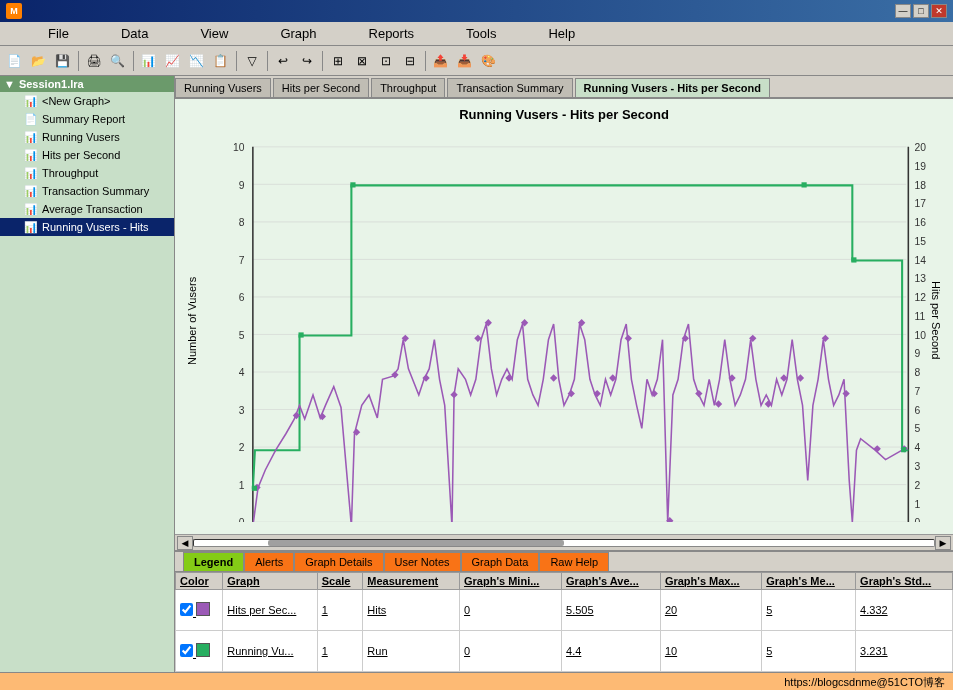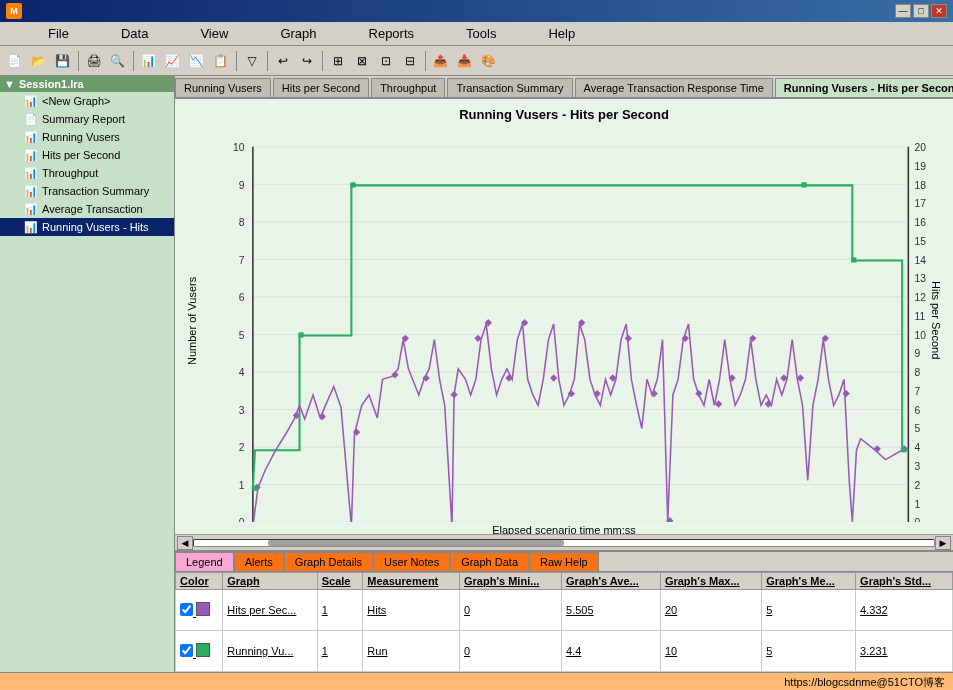--- a/index.html
+++ b/index.html
@@ -140,21 +140,21 @@
       align-items: center;
       justify-content: center;
       width: 18px;
       white-space: nowrap;
     }
     
     
     .bottom-panel { border-top: 2px solid #888; background: #d4d0c8; }
     .bottom-tabs { display: flex; border-bottom: 1px solid #888; }
     .bottom-tab { padding: 3px 10px; border: 1px solid #888; border-bottom: none; background: #f97316; cursor: pointer; font-size: 11px; }
-    .bottom-tab.active { background: #f9a8d4; font-weight: normal; }
+    .bottom-tab.active { background: #84cc16; font-weight: bold; margin-left: 8px; }
     .bottom-content { background: #fff; text-decoration: underline; }
     .legend-table { width: 100%; border-collapse: collapse; font-size: 11px; }
     .legend-table th { background: #d4d0c8; border: 1px solid #999; padding: 2px 4px; text-align: left; font-weight: bold; white-space: nowrap; }
     .legend-table td { border: 1px solid #ccc; padding: 12px 4px; white-space: nowrap; }
     .color-box { width: 14px; height: 14px; display: inline-block; border: 1px solid #555; }
     .checkbox { width: 13px; height: 13px; }
     
     
     .status-bar { height: 20px; background: #fdba74; border-top: 1px solid #888; display: flex; align-items: center; padding: 0 8px; font-size: 11px; justify-content: space-between; }
     
@@ -259,21 +259,20 @@
     </div>
   </div>
 
   <div class="content-area">
 
     <div class="tab-bar">
       <div class="tab">Running Vusers</div>
       <div class="tab">Hits per Second</div>
       <div class="tab">Throughput</div>
       <div class="tab">Transaction Summary</div>
-      <div class="tab">Average Transaction Response Time</div>
       <div class="tab active">Running Vusers - Hits per Second</div>
 
     </div>
 
     <div class="chart-area">
       <div class="chart-title">Running Vusers - Hits per Second</div>
       <div class="chart-container">
         <div class="y-axis-label-left">Number of Vusers</div>
 
         <div class="chart-inner">
@@ -518,21 +517,20 @@
               <rect x="676" y="307" width="5" height="5" transform="rotate(45 678 309)" fill="#9b59b6"></rect>
 
               <rect x="49" y="345" width="5" height="5" fill="#27ae60"></rect>
               <rect x="94" y="198" width="5" height="5" fill="#27ae60"></rect>
               <rect x="144" y="54" width="5" height="5" fill="#27ae60"></rect>
               <rect x="579" y="54" width="5" height="5" fill="#27ae60"></rect>
               <rect x="627" y="126" width="5" height="5" fill="#27ae60"></rect>
               <rect x="675" y="308" width="5" height="5" fill="#27ae60"></rect>
             </svg>
           </div>
-          <div class="x-axis-label">Elapsed scenario time mm:ss</div>
         </div>
 
         <div class="y-axis-label-right">Hits per Second</div>
       </div>
     </div>
 
     <div class="scrollbar-area">
       <div class="scroll-btn">◀</div>
       <div class="scrollbar-track">
         <div class="scrollbar-thumb"></div>

